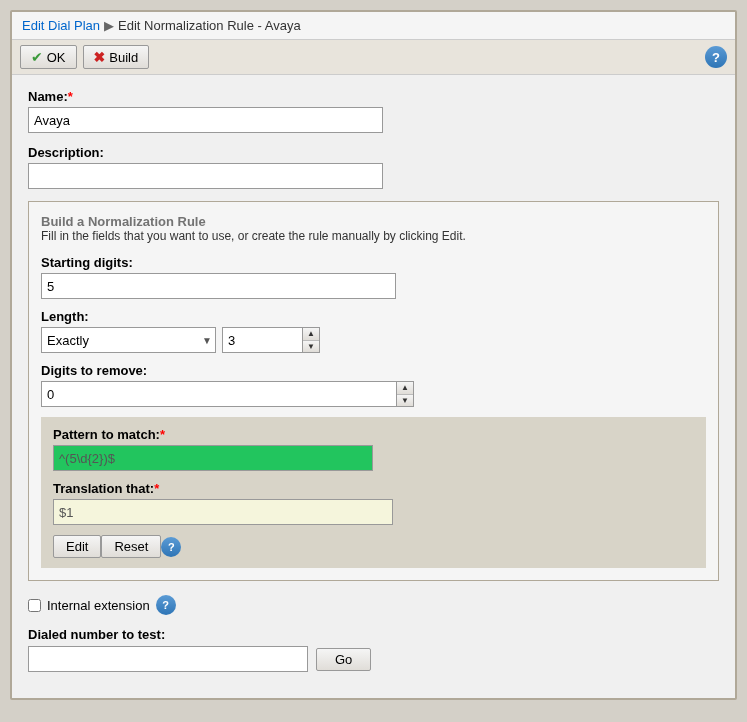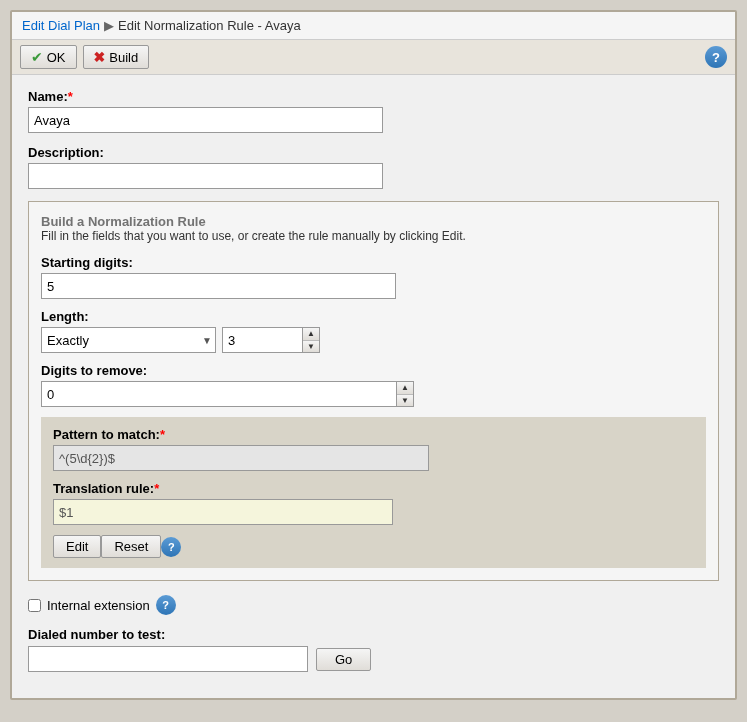--- a/index.html
+++ b/index.html
@@ -233,25 +233,25 @@
       outline: none;
     }
 
     .shaded-area {
       background: #d8d4c8;
       padding: 10px 12px;
       margin-top: 8px;
     }
 
     .pattern-input {
-      width: 376px;
-      height: 26px;
-      border: 1px solid #999;
-      padding: 2px 5px;
-      background: #e5e5e5;
+      width: 320px;
+      height: 26px;
+      border: 1px solid #999;
+      padding: 2px 5px;
+      background: #22c55e;
       font-size: 13px;
       outline: none;
       color: #555;
     }
 
     .translation-input {
       width: 340px;
       height: 26px;
       border: 1px solid #999;
       padding: 2px 5px;
@@ -416,21 +416,21 @@
 
         <div class="shaded-field">
           <div class="field-label">
             <span>Pattern to match:</span><span class="required">*</span>
           </div>
           <input class="pattern-input" type="text" value="^(5\d{2})$" style="">
         </div>
 
         <div class="shaded-field">
           <div class="field-label">
-            <span>Translation rule:</span><span class="required">*</span>
+            <span>Translation that:</span><span class="required">*</span>
           </div>
           <input class="translation-input" type="text" value="$1" style="">
         </div>
 
         <div class="shaded-buttons">
           <button class="edit-btn">Edit</button>
           <button class="reset-btn">Reset</button>
           <button class="small-help-btn">?</button>
         </div>
       </div>

